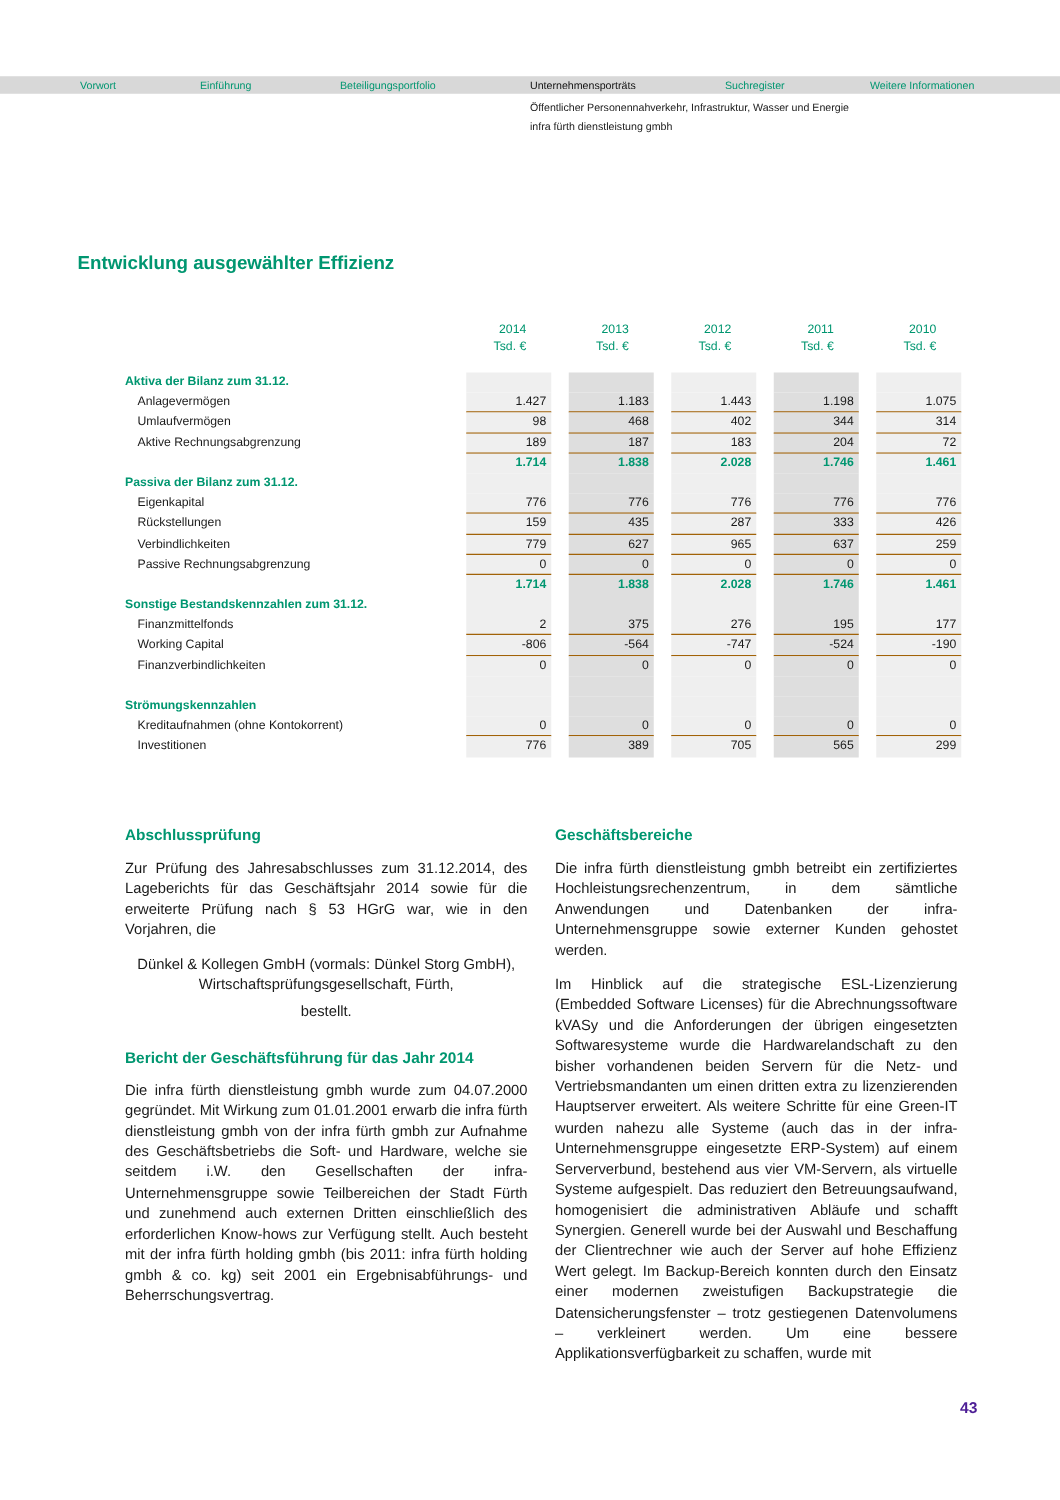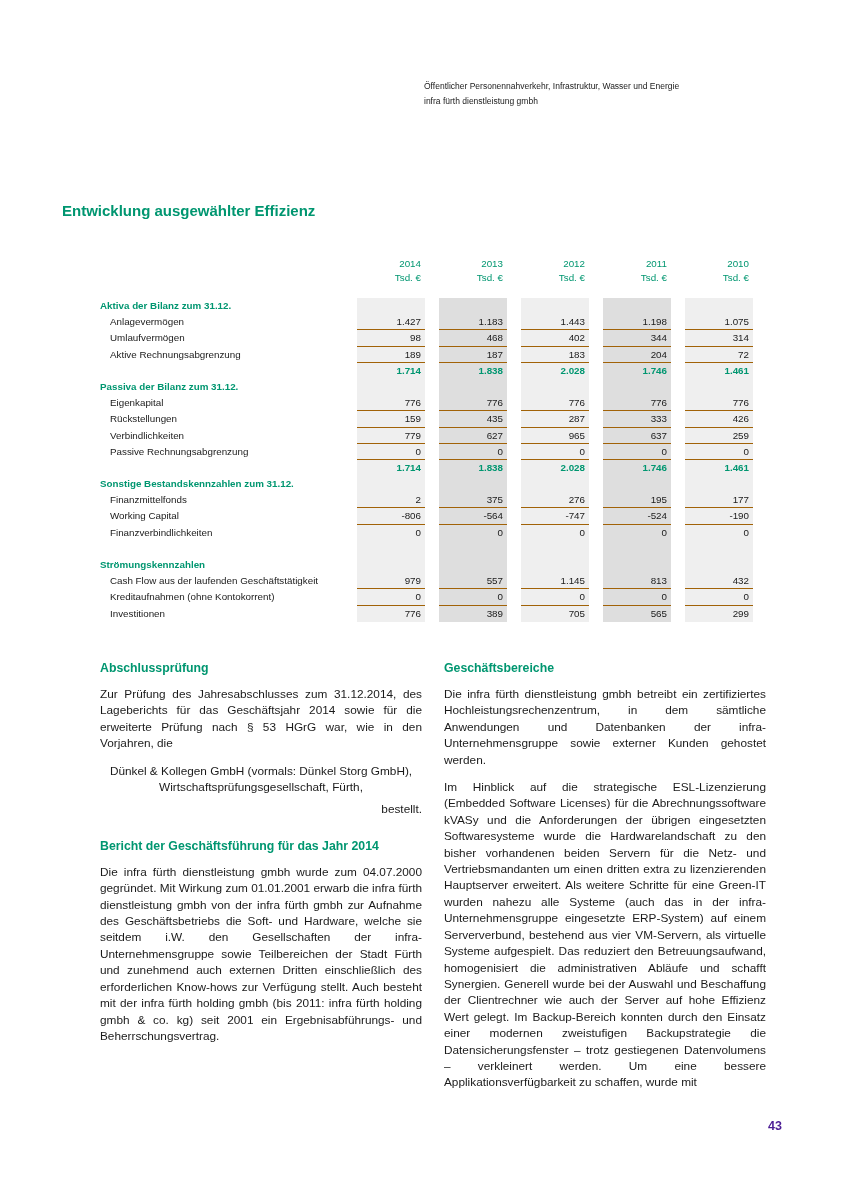--- a/index.html
+++ b/index.html
@@ -23,46 +23,54 @@
   .page-title{position:absolute;left:62px;top:202px;font-size:15px;font-weight:bold;color:#009670;}
 
   
   .ktable{position:absolute;left:100px;top:257px;width:653px;font-size:9.8px;}
   .thead-row{display:flex;height:14px;line-height:14px;}
   .thead-row .spacer{width:257px;flex:0 0 257px;}
   .tcells{display:flex;gap:14px;flex:0 0 auto;}
   .tcell{width:68px;flex:0 0 68px;box-sizing:border-box;text-align:right;padding-right:4px;}
   .thead-row .tcell{color:#009670;font-weight:normal;background:none;}
   .tbody{margin-top:13px;}
-  .trow{display:flex;height:16.2px;line-height:16.2px;}
+  .trow{display:flex;height:16.2px;line-height:16.2px;gap:16px;}
   .tlbl{width:257px;flex:0 0 257px;box-sizing:border-box;white-space:nowrap;overflow:hidden;}
   .tlbl.section{color:#009670;font-weight:bold;}
   .tlbl.value{padding-left:10px;}
   .tcell.c0{background:#efefef;}
   .tcell.c1{background:#dedede;}
   .tcell.u{border-bottom:1px solid #a16207;}
   .tcell.sum{color:#009670;font-weight:bold;}
 
   
   .col-left{position:absolute;left:100px;top:661px;width:322px;}
   .col-right{position:absolute;left:444px;top:661px;width:322px;}
   .art-heading{font-size:12.3px;font-weight:bold;color:#009670;margin:0 0 11px 0;}
   .art-heading.gap-top{margin-top:21px;}
   .p{font-size:11.8px;line-height:16.4px;text-align:justify;margin:0 0 11px 0;}
   .p.center-block{text-align:center;margin:0 0 6px 0;}
   .p.center-block span{display:block;}
-  .p.plain{text-align:right;}
+  .p.plain{text-align:center;}
 
   .page-number{position:absolute;left:768px;top:1119px;font-size:12.5px;font-weight:bold;color:#4c1d95;}
 </style>
 </head>
 <body>
 
 <div class="page">
 
+  <div class="navbar">
+      <span class="nav-item">Vorwort</span>
+      <span class="nav-item">Einführung</span>
+      <span class="nav-item">Beteiligungsportfolio</span>
+      <span class="nav-item active">Unternehmensporträts</span>
+      <span class="nav-item">Suchregister</span>
+      <span class="nav-item">Weitere Informationen</span>
+    </div>
 
   <div class="subheader">
     <div>Öffentlicher Personennahverkehr, Infrastruktur, Wasser und Energie</div>
     <div>infra fürth dienstleistung gmbh</div>
   </div>
 
   <div class="page-title">Entwicklung ausgewählter Effizienz</div>
 
   <div class="ktable">
     <div class="thead-row">
@@ -247,30 +255,20 @@
           </div>
         </div>
         <div class="trow">
           <div class="tlbl section">Strömungskennzahlen</div>
           <div class="tcells">
             <span class="tcell c0"></span>
             <span class="tcell c1"></span>
             <span class="tcell c0"></span>
             <span class="tcell c1"></span>
             <span class="tcell c0"></span>
-          </div>
-        </div>
-        <div class="trow">
-          <div class="tlbl value">Cash Flow aus der laufenden Geschäftstätigkeit</div>
-          <div class="tcells">
-            <span class="tcell c0 u">979</span>
-            <span class="tcell c1 u">557</span>
-            <span class="tcell c0 u">1.145</span>
-            <span class="tcell c1 u">813</span>
-            <span class="tcell c0 u">432</span>
           </div>
         </div>
         <div class="trow">
           <div class="tlbl value">Kreditaufnahmen (ohne Kontokorrent)</div>
           <div class="tcells">
             <span class="tcell c0 u">0</span>
             <span class="tcell c1 u">0</span>
             <span class="tcell c0 u">0</span>
             <span class="tcell c1 u">0</span>
             <span class="tcell c0 u">0</span>

